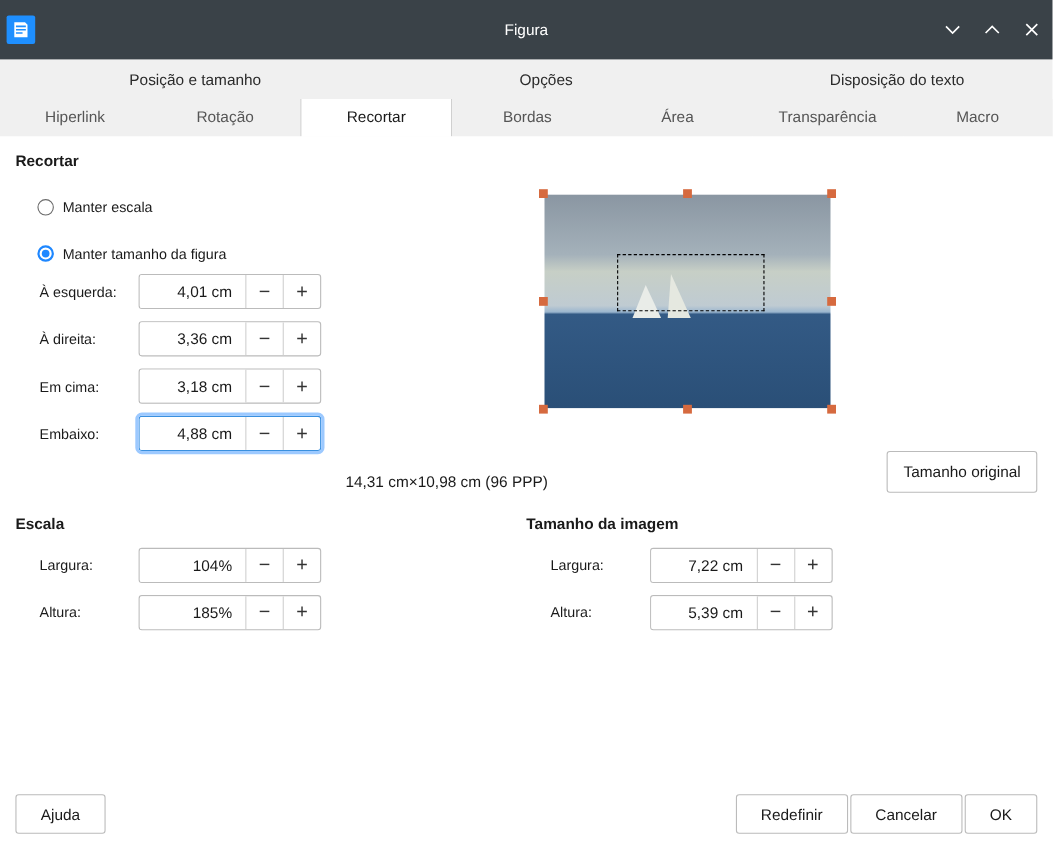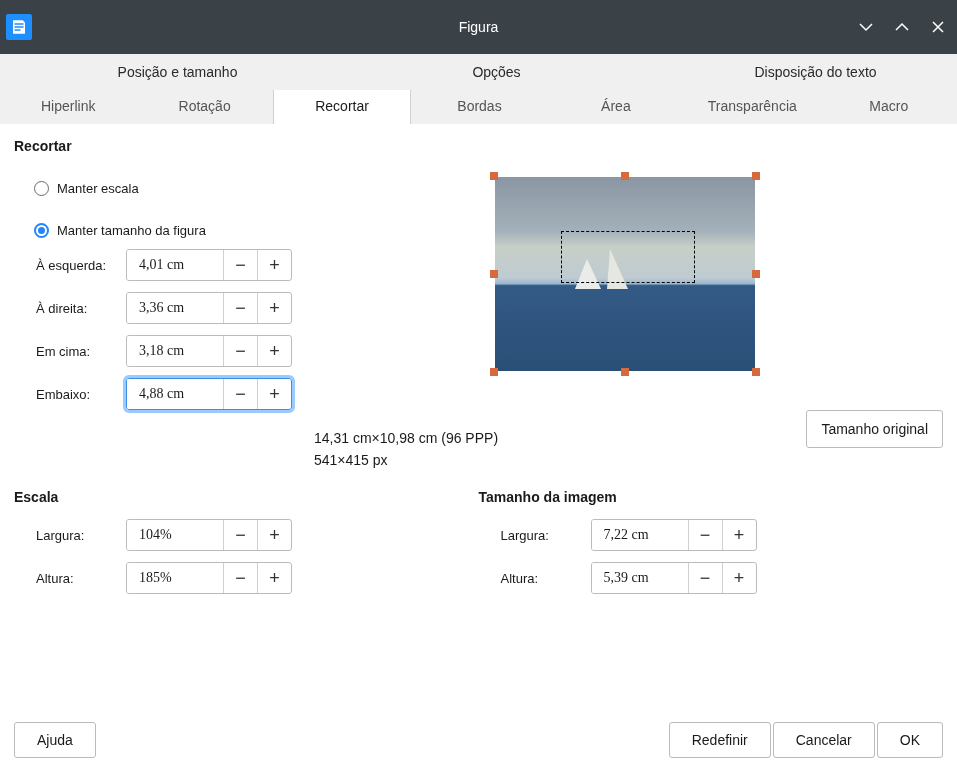--- a/index.html
+++ b/index.html
@@ -144,22 +144,23 @@
     .spinbox.focused {
       outline: 3px solid #9cc9ff;
       border-color: #3a90df;
     }
     .spinbox input {
       border: none;
       outline: none;
       width: 96px;
       padding: 0 12px;
       font-size: 14px;
-      font-family: Liberation Serif, serif;
-      color: #1a1a1a;
+      font-family: Liberation Sans, sans-serif;
+      color: #1a1a1a;
+      text-align: right;
     }
     .spin-btn {
       width: 34px;
       border-left: 1px solid #d0d0d0;
       display: flex; align-items: center; justify-content: center;
       font-size: 18px;
       color: #333;
       cursor: pointer;
       user-select: none;
     }
@@ -332,21 +333,20 @@
     <span class="field-label">Embaixo:</span>
     <div class="spinbox focused">
       <input readonly="" value="4,88 cm" style="">
       <div class="spin-btn">−</div>
       <div class="spin-btn">+</div>
     </div>
   </div>
 
   <div class="info-lines">
     <div>14,31 cm×10,98 cm (96 PPP)</div>
-    <div>541×415 px</div>
   </div>
 
   <button class="original-size-btn">Tamanho original</button>
 
   <div class="preview-wrap">
     <div class="preview-img">
       <div class="sail1"></div>
         <div class="sail2"></div>
       <div class="crop-rect"></div>
     </div>

